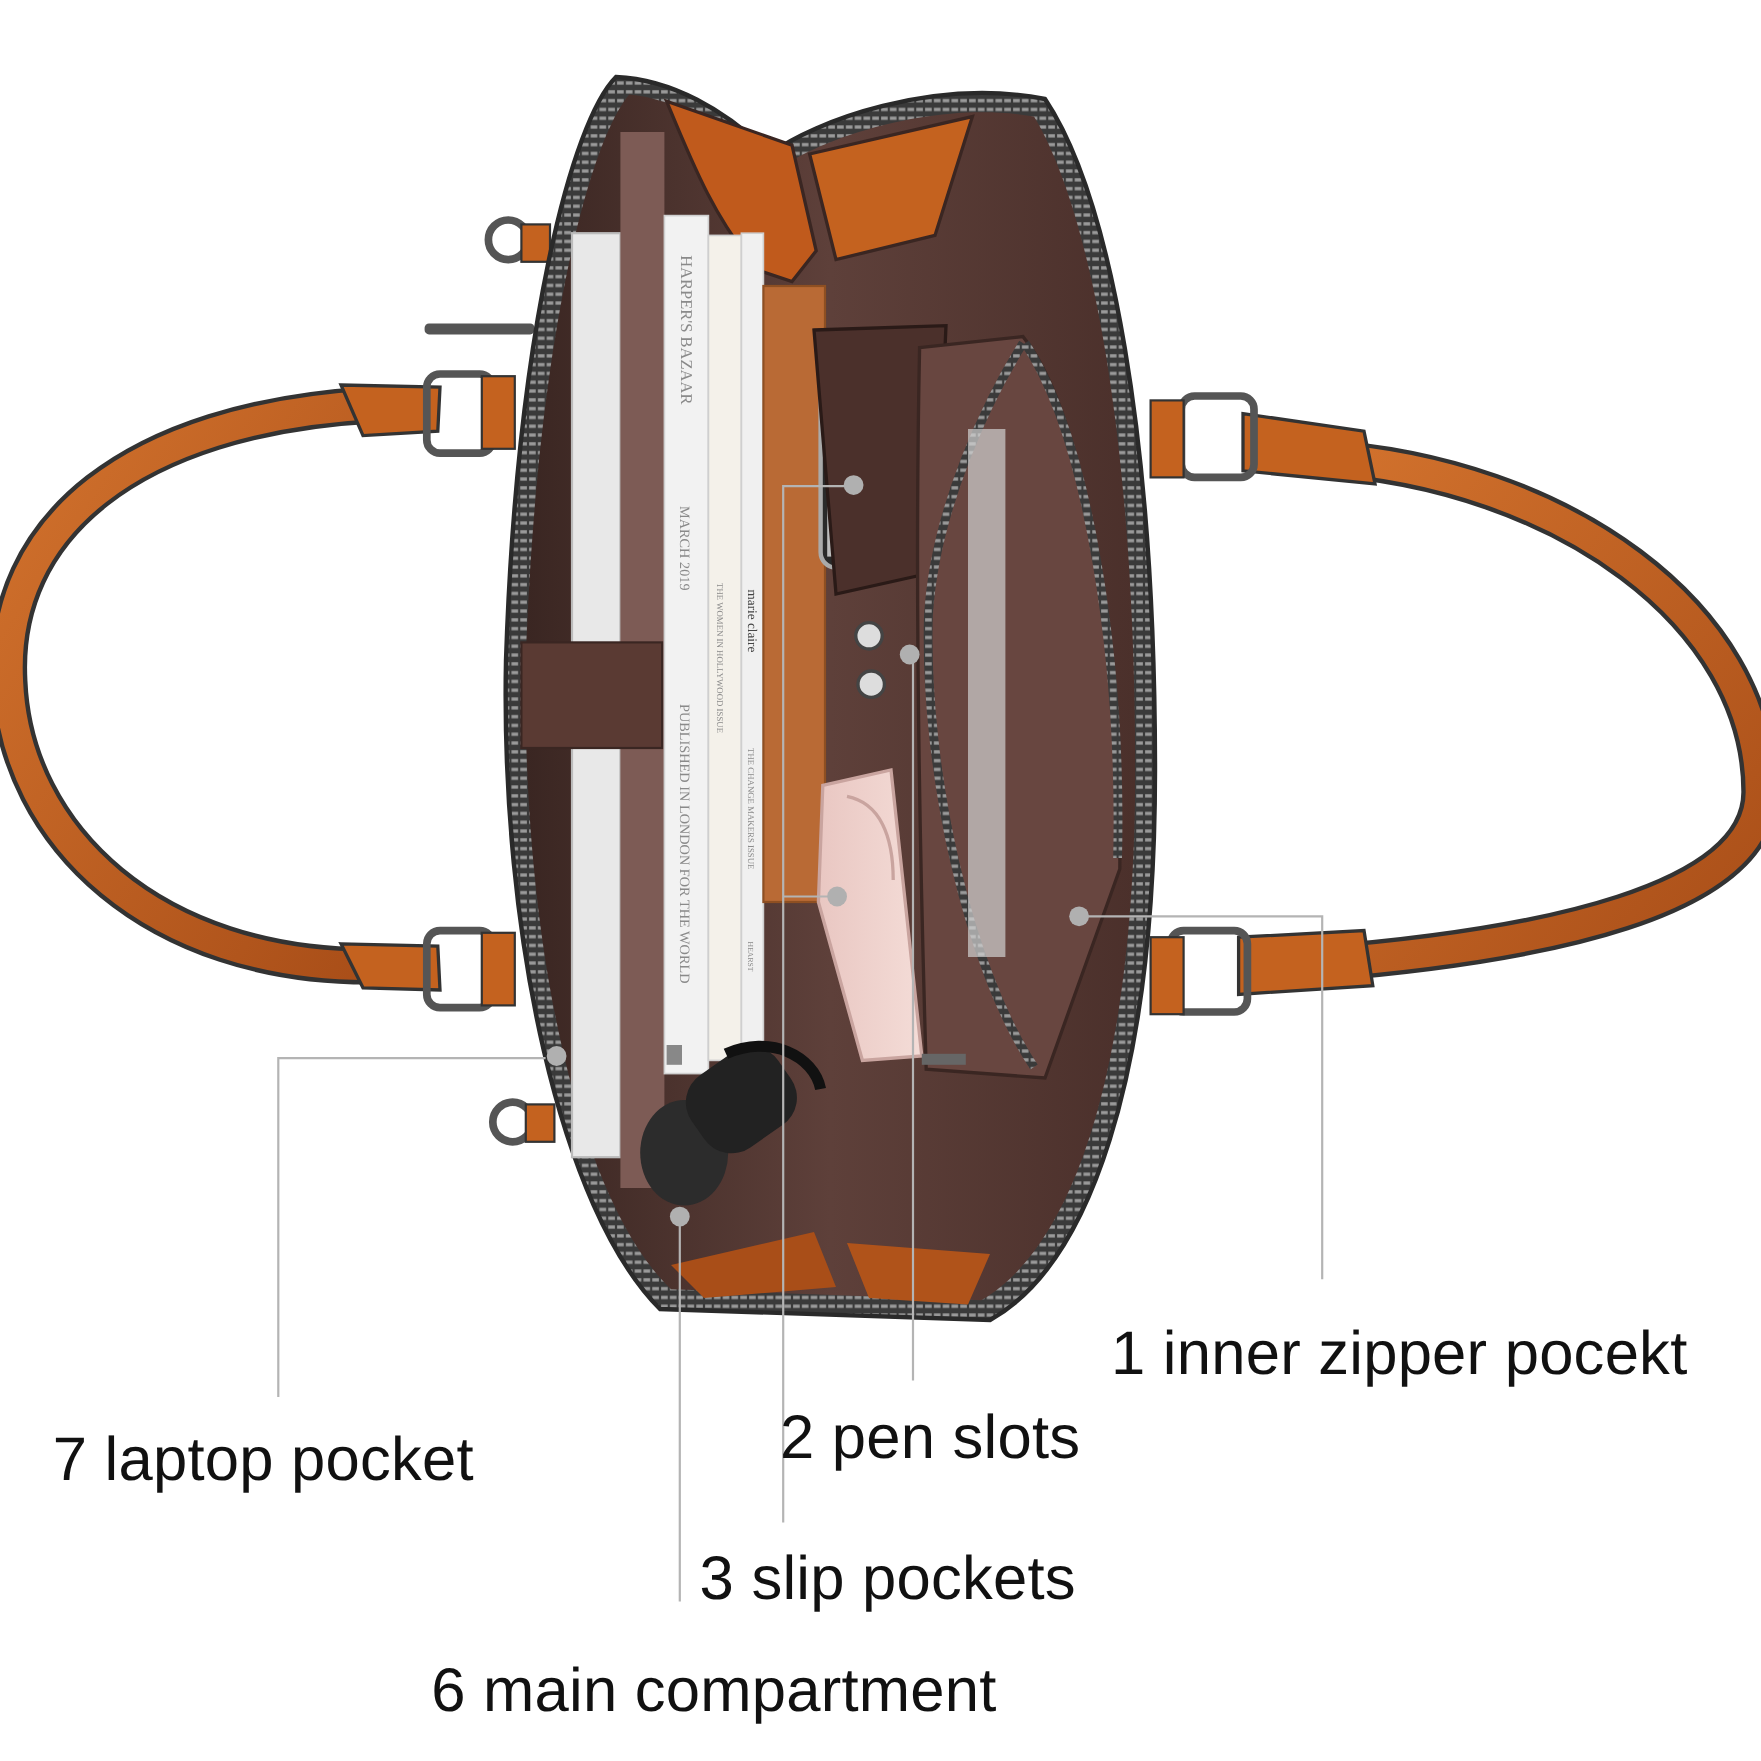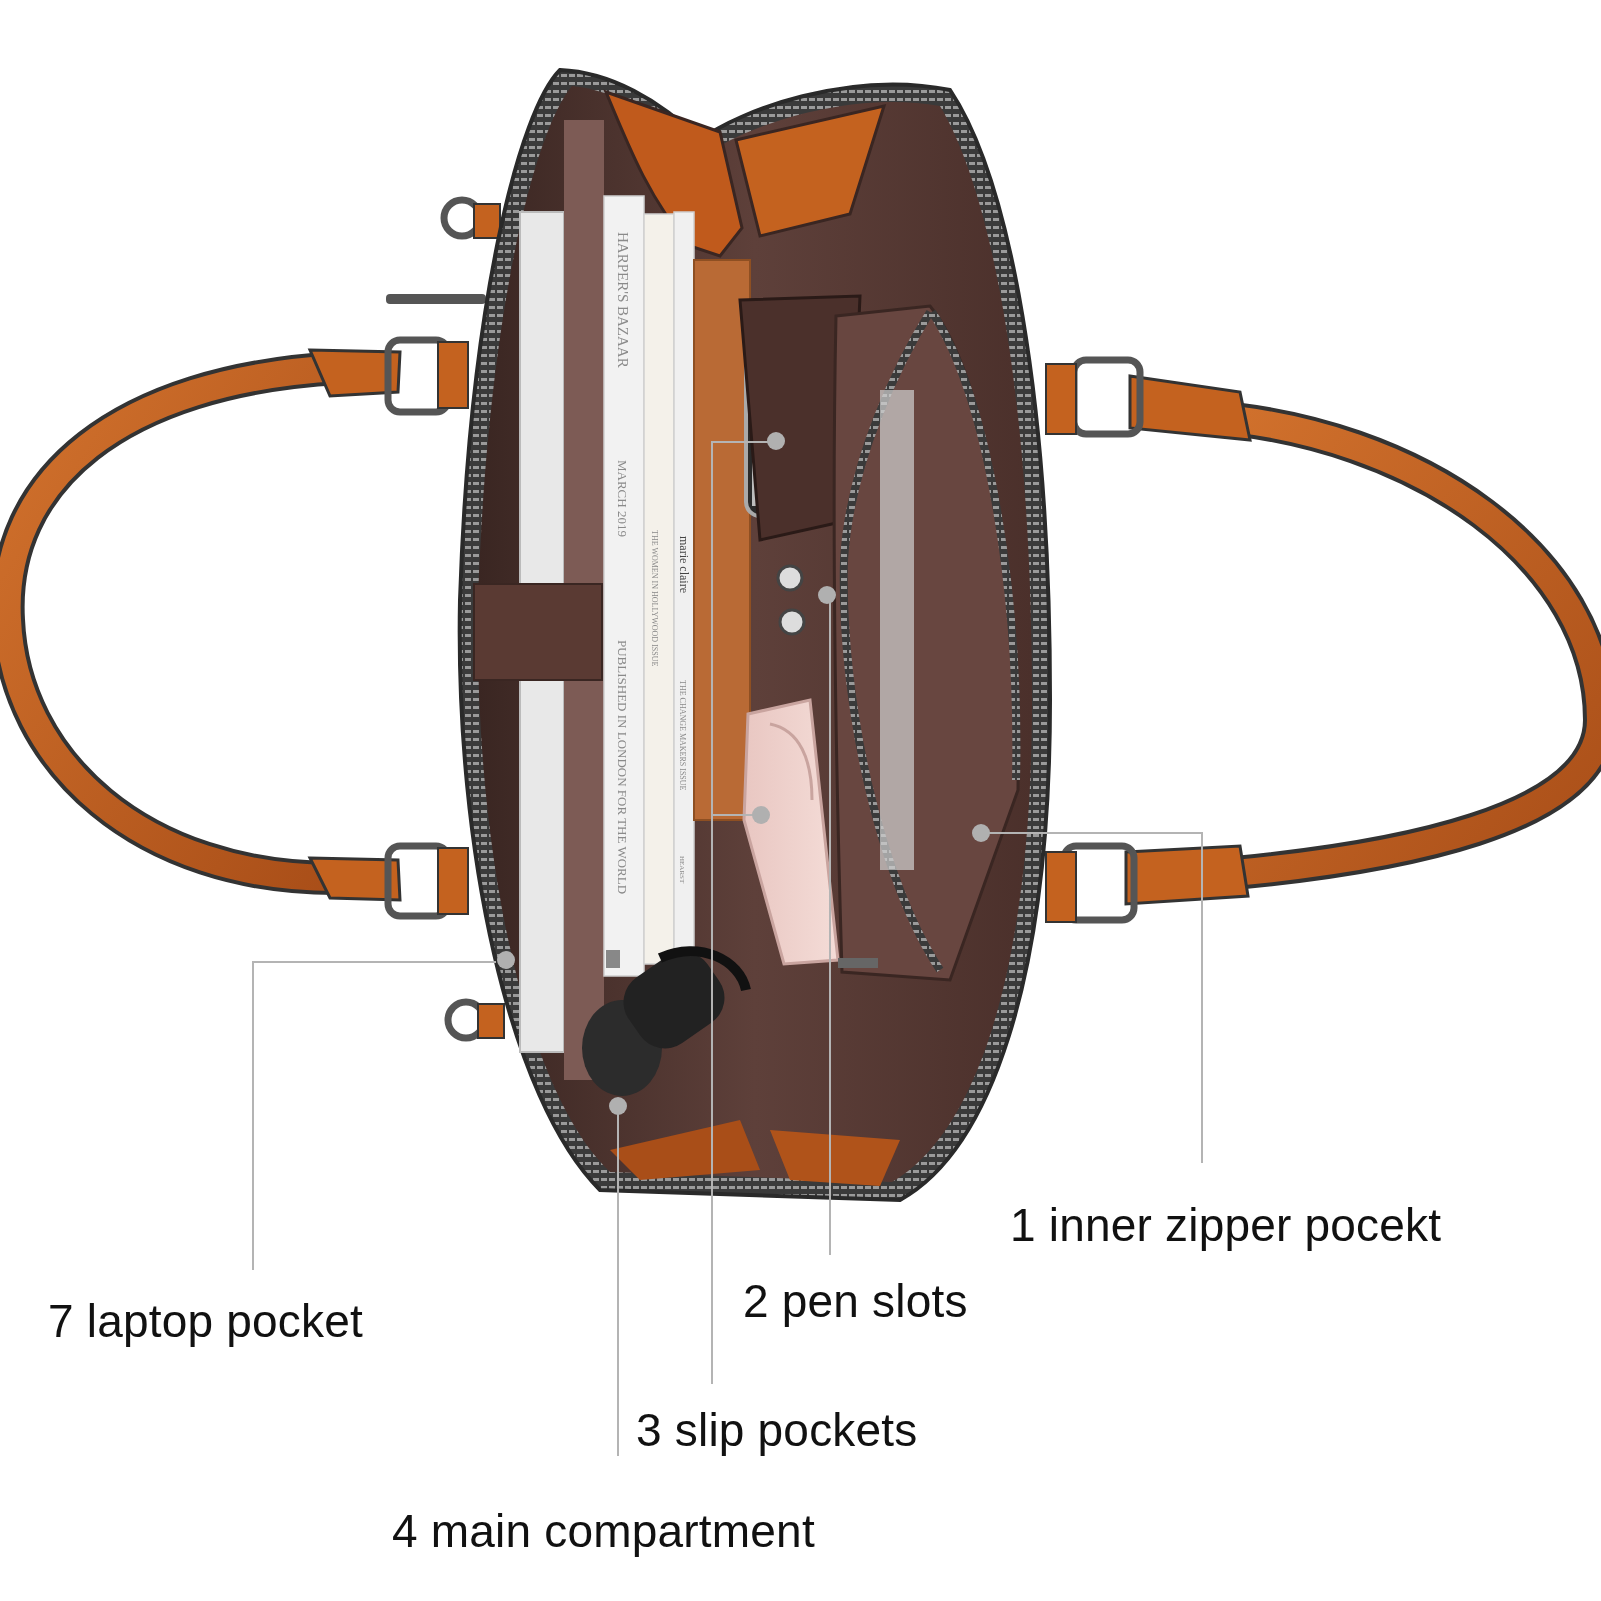--- a/index.html
+++ b/index.html
@@ -1,18 +1,18 @@
 <!DOCTYPE html>
 <html><head>
 <meta charset="utf-8">
 <style>
   html,body{margin:0;padding:0;background:#ffffff;}
   body{width:1601px;height:1601px;position:relative;overflow:hidden;font-family:"Liberation Sans",sans-serif;}
   #scene{position:absolute;left:0;top:0;width:1601px;height:1601px;}
-  .label{position:absolute;color:#111111;font-family:"Liberation Sans",sans-serif;font-size:46px;line-height:1;white-space:nowrap;letter-spacing:0.2px;}
+  .label{position:absolute;color:#111111;font-family:"Liberation Sans",sans-serif;font-size:56px;line-height:1;white-space:nowrap;letter-spacing:0.2px;}
   .spine{position:absolute;writing-mode:vertical-rl;font-family:"Liberation Serif",serif;color:#8a8a8a;white-space:nowrap;}
 </style>
 </head>
 <body>
 
 <svg id="scene" viewBox="0 0 1601 1601" width="1601" height="1601" xmlns="http://www.w3.org/2000/svg">
   <defs>
     <linearGradient id="tan" x1="0" y1="0" x2="1" y2="1">
       <stop offset="0" stop-color="#d2722d"></stop>
       <stop offset="1" stop-color="#a94e18"></stop>
@@ -142,16 +142,16 @@
 
 <div class="spine" style="left:614px;top:232px;font-size:15px;">HARPER'S BAZAAR</div>
 <div class="spine" style="left:614px;top:460px;font-size:13px;">MARCH 2019</div>
 <div class="spine" style="left:614px;top:640px;font-size:13px;">PUBLISHED IN LONDON FOR THE WORLD</div>
 <div class="spine" style="left:650px;top:530px;font-size:8px;">THE WOMEN IN HOLLYWOOD ISSUE</div>
 <div class="spine" style="left:676px;top:536px;font-size:12px;color:#444;">marie claire</div>
 <div class="spine" style="left:678px;top:680px;font-size:8px;">THE CHANGE MAKERS ISSUE</div>
 <div class="spine" style="left:678px;top:856px;font-size:7px;">HEARST</div>
 
 <div class="label" style="left:1010px;top:1202px;">1 inner zipper pocekt</div>
-<div class="label" style="left:743px;top:1278px;text-align:right;">2 pen slots</div>
+<div class="label" style="left:709px;top:1278px;text-align:right;">2 pen slots</div>
 <div class="label" style="left:48px;top:1298px;">7 laptop pocket</div>
 <div class="label" style="left:636px;top:1407px;">3 slip pockets</div>
-<div class="label" style="left:392px;top:1508px;">4 main compartment</div>
+<div class="label" style="left:392px;top:1508px;">6 main compartment</div>
 
 </body></html>

